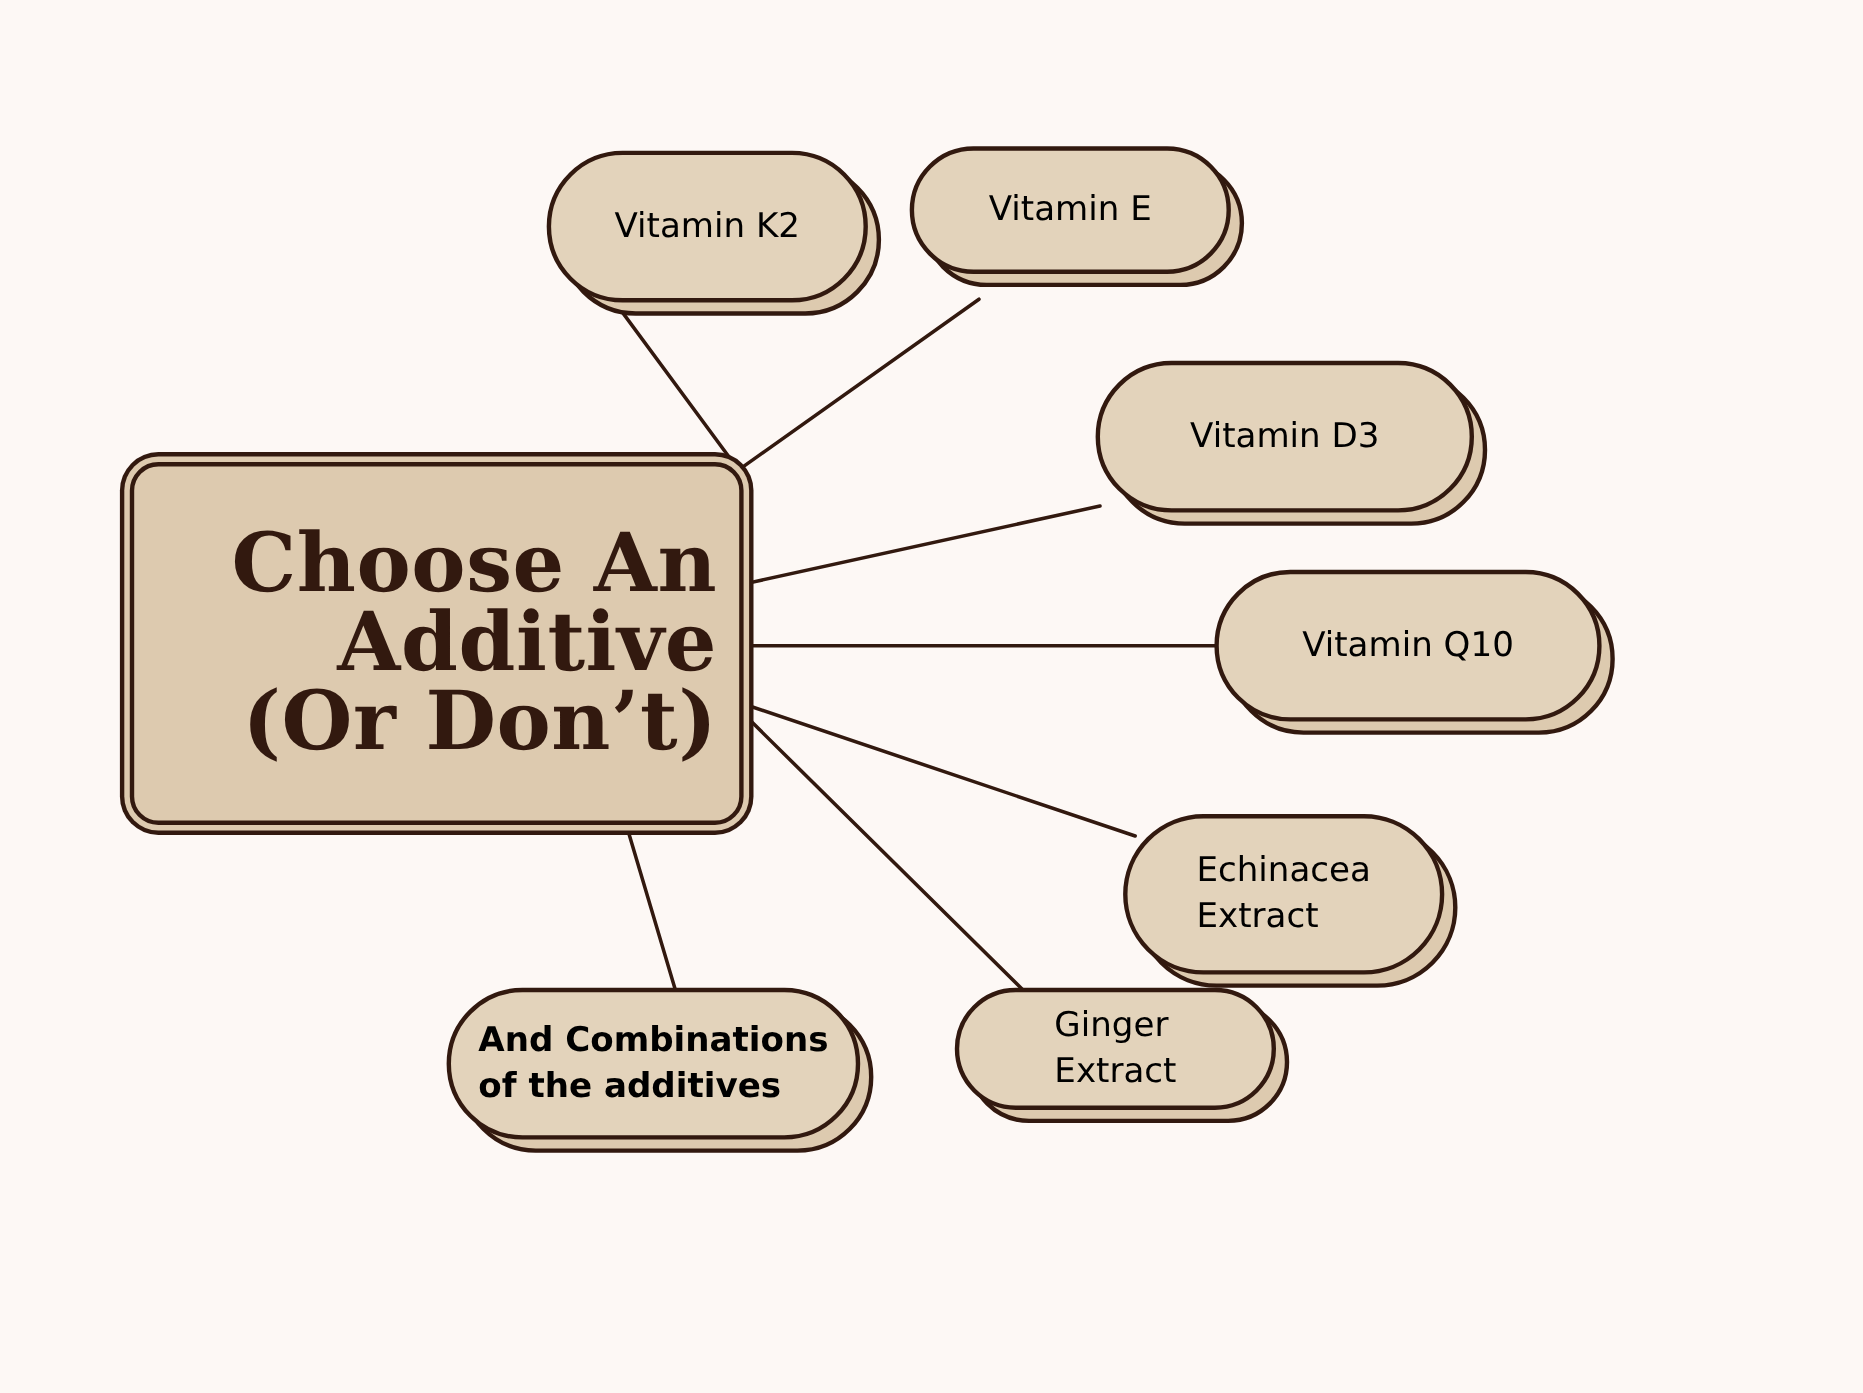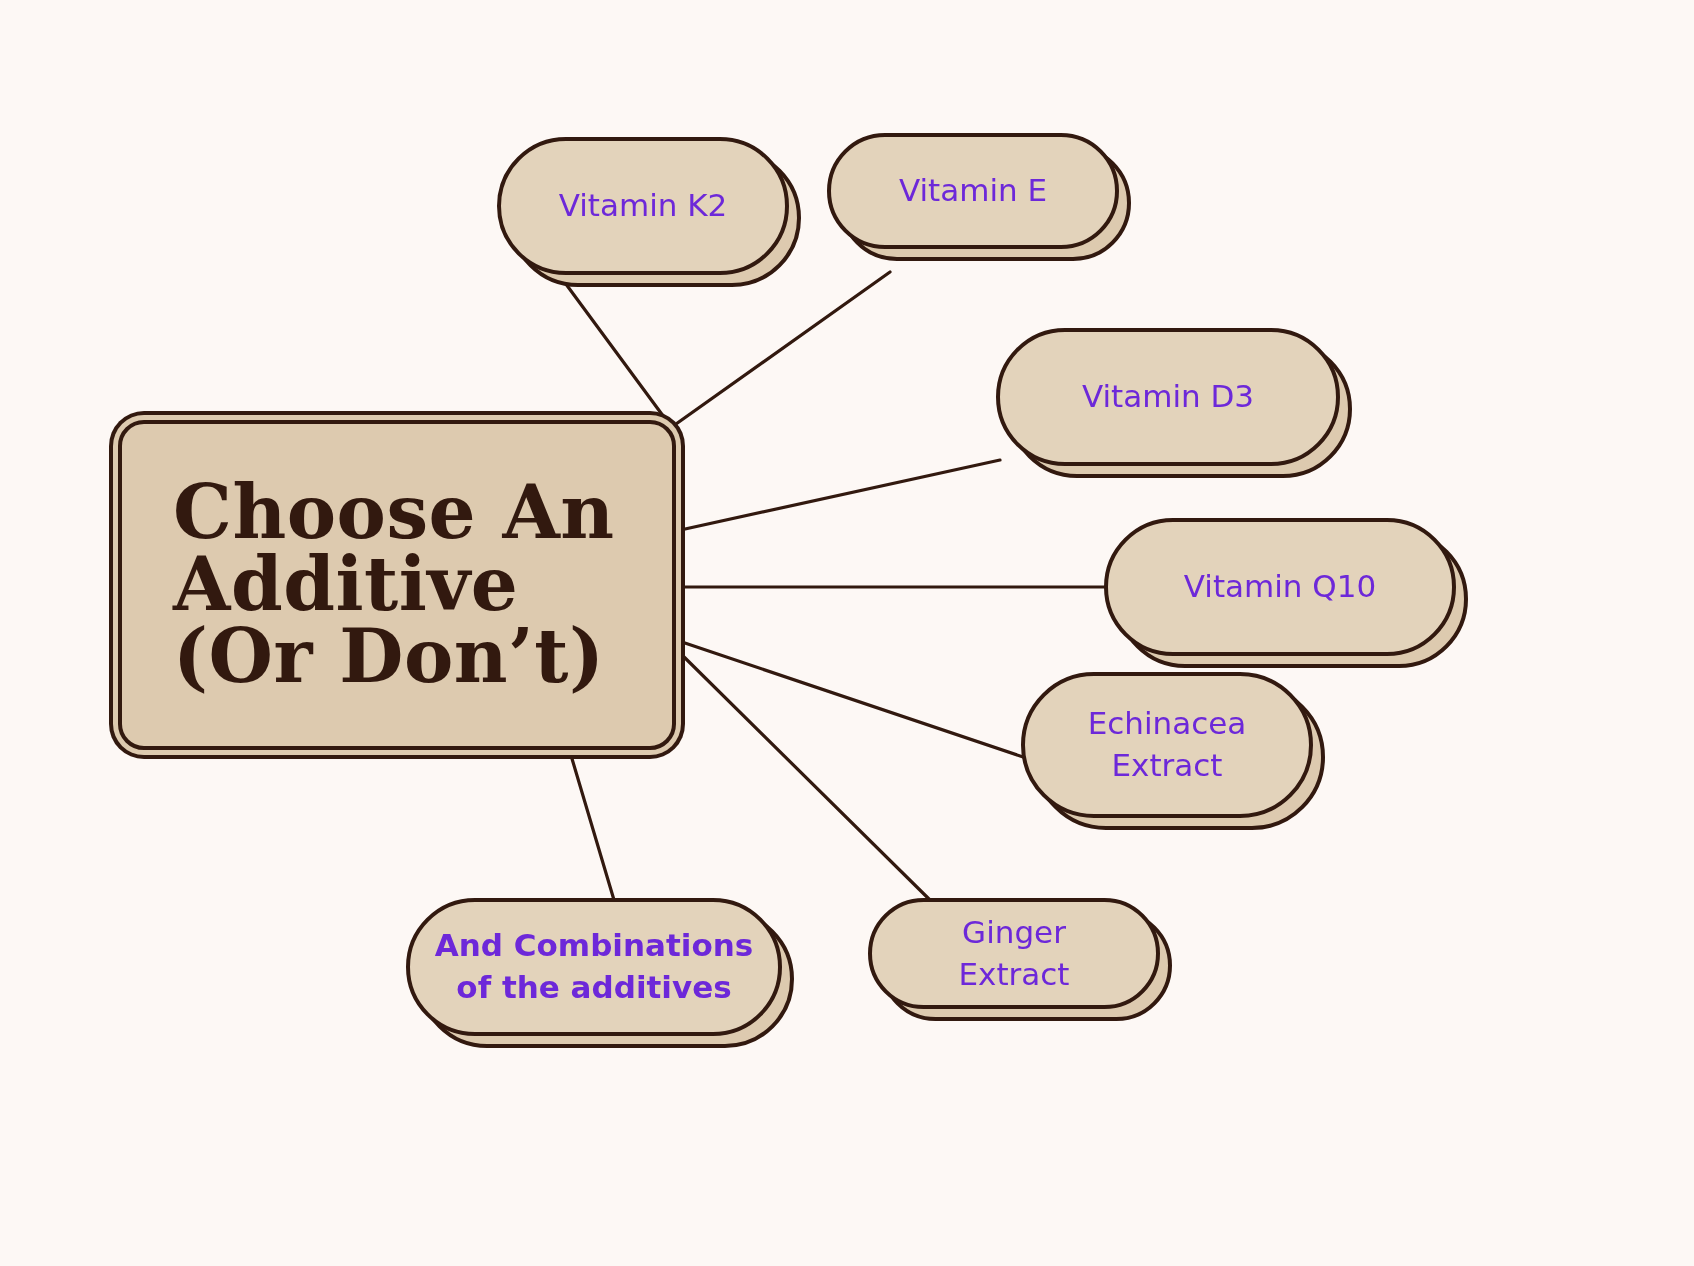--- a/index.html
+++ b/index.html
@@ -38,21 +38,21 @@
     justify-content: center;
     z-index: 5;
   }
   .central-label {
     font-family: "DejaVu Serif", "Liberation Serif", serif;
     font-weight: bold;
     font-size: 74px;
     line-height: 0.97;
     letter-spacing: 0.5px;
     color: #32190f;
-    text-align: left;
+    text-align: right;
     padding: 0 20px;
     margin-left: 31px;
   }
   
   .node {
     position: absolute;
     z-index: 4;
   }
   .node .shadow {
     position: absolute;
@@ -76,22 +76,22 @@
     border: 4px solid #32190f;
     border-radius: 999px;
     display: flex;
     align-items: center;
     justify-content: center;
   }
   .node-label {
     font-family: "DejaVu Sans", "Liberation Sans", sans-serif;
     font-size: 31px;
     line-height: 1.35;
-    color: #6d28d9;
-    text-align: center;
+    color: #000000;
+    text-align: left;
     white-space: pre-line;
     padding: 0 14px;
   }
 </style>
 </head>
 <body>
 
 <div id="canvas">
 
   <svg id="edges" viewBox="0 0 1694 1266" preserveAspectRatio="none">
@@ -126,21 +126,21 @@
         <div class="face">
           <div class="node-label">Vitamin D3</div>
         </div>
       </div>
       <div class="node" style="left: 1104px; top: 518px; width: 352px; height: 138px;">
         <div class="shadow"></div>
         <div class="face">
           <div class="node-label">Vitamin Q10</div>
         </div>
       </div>
-      <div class="node" style="left: 1021px; top: 672px; width: 292px; height: 146px;">
+      <div class="node" style="left: 1021px; top: 740px; width: 292px; height: 146px;">
         <div class="shadow"></div>
         <div class="face">
           <div class="node-label">Echinacea
 Extract</div>
         </div>
       </div>
       <div class="node" style="left: 868px; top: 898px; width: 292px; height: 111px;">
         <div class="shadow"></div>
         <div class="face">
           <div class="node-label">Ginger

